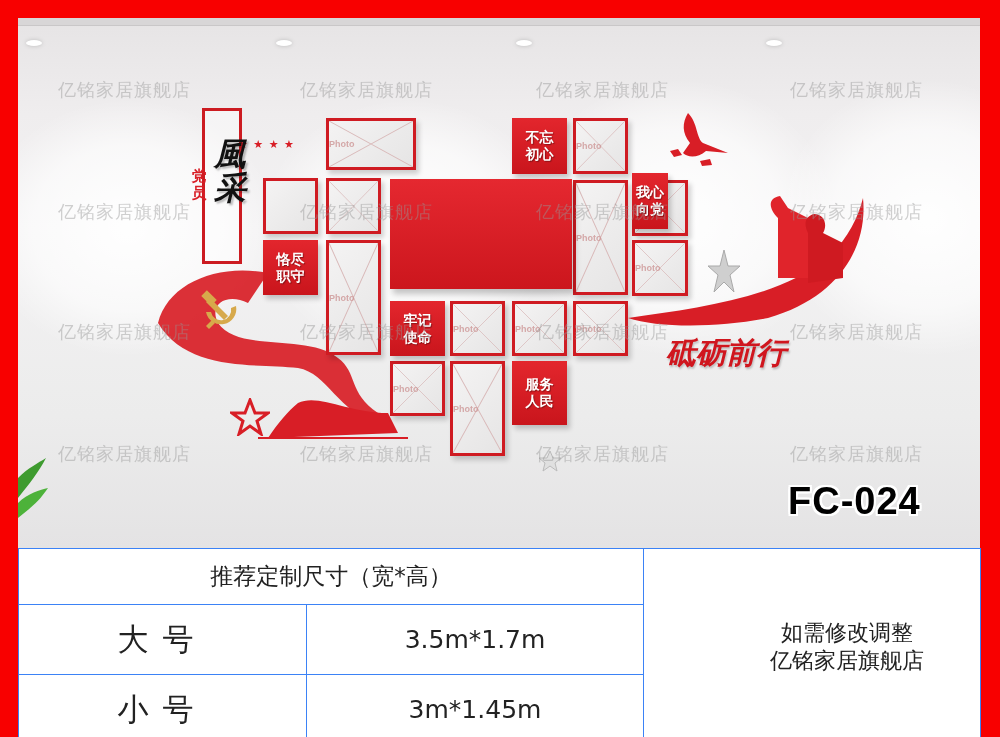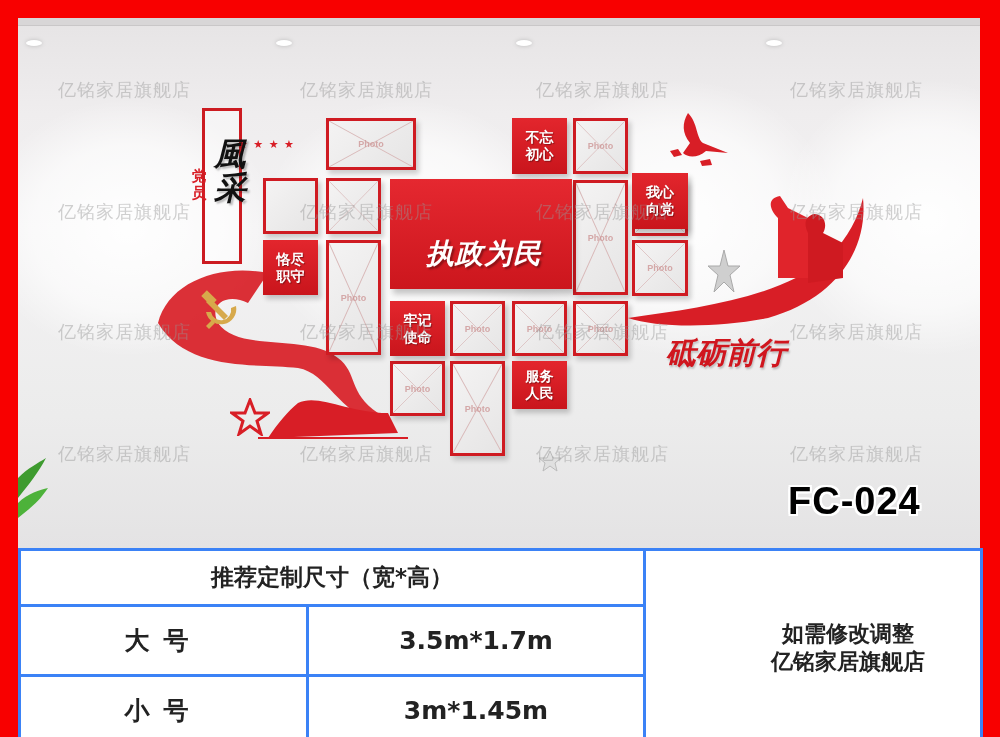--- a/index.html
+++ b/index.html
@@ -6,42 +6,42 @@
   body { width: 1000px; height: 737px; background: #ff0000; font-family: "DejaVu Sans", sans-serif; overflow: hidden; position: relative; }
   .frame { position: absolute; left: 0; top: 0; width: 1000px; height: 737px; background: #f80000; }
   .scene { position: absolute; left: 18px; top: 18px; width: 962px; height: 530px; overflow: hidden;
     background: linear-gradient(180deg, #e6e4e5 0%, #efedee 18%, #f3f2f3 40%, #ececec 75%, #e4e3e4 100%); }
   .ceiling { position: absolute; left: 0; top: 0; width: 100%; height: 8px; background: #d8d6d7; border-bottom: 1px solid #c9c7c8; }
   .light { position: absolute; top: 22px; width: 16px; height: 6px; border-radius: 50%; background: #fff; box-shadow: 0 0 4px #bbb; }
   .glow { position: absolute; border-radius: 50%; background: radial-gradient(ellipse at center, rgba(255,255,255,0.95) 0%, rgba(255,255,255,0.6) 45%, rgba(255,255,255,0) 70%); }
   .wm { position: absolute; color: rgba(150,150,150,0.45); font-size: 18px; white-space: nowrap; letter-spacing: 1px; }
   .photo { position: absolute; background: linear-gradient(135deg,#f4f3f3,#e6e5e5); border: 3px solid #cf1b22; box-shadow: 3px 4px 5px rgba(0,0,0,0.18); overflow: hidden; }
   .photo svg { position: absolute; left: 0; top: 0; width: 100%; height: 100%; }
-  .photo .plabel { position: absolute; left: 0; right: 0; top: 50%; transform: translateY(-50%); text-align: center; font-size: 9px; font-weight: bold; color: rgba(205,150,150,0.8); font-family: "Liberation Sans", sans-serif; }
+  .photo .plabel { position: absolute; left: 0; right: 0; top: 50%; transform: translateY(-50%); text-align: left; font-size: 9px; font-weight: bold; color: rgba(205,150,150,0.8); font-family: "Liberation Sans", sans-serif; }
   .rtile { position: absolute; background: linear-gradient(180deg,#e3262d,#c9151c); color: #fff; font-weight: bold; box-shadow: 3px 4px 5px rgba(0,0,0,0.2); display: flex; align-items: center; justify-content: center; text-align: center; line-height: 1.2; text-shadow: 1px 1px 1px rgba(0,0,0,0.35); }
   .main-banner { position: absolute; left: 372px; top: 161px; width: 182px; height: 110px; background: linear-gradient(180deg,#e52830,#cc161d); box-shadow: 3px 5px 6px rgba(0,0,0,0.22); }
   .main-banner .l1, .main-banner .l2 { position: absolute; color: #fff; font-weight: bold; font-style: italic; font-size: 28px; text-shadow: 2px 2px 2px rgba(0,0,0,0.35); letter-spacing: 1px; }
   .main-banner .l1 { left: 12px; top: 18px; }
   .main-banner .l2 { left: 36px; top: 56px; }
   .vert-frame { position: absolute; left: 184px; top: 90px; width: 40px; height: 156px; border: 3px solid #cc1b21; background: rgba(255,255,255,0.4); }
   .dangyuan { position: absolute; left: 172px; top: 150px; color: #d81e26; font-weight: bold; font-size: 15px; width: 18px; line-height: 1.1; text-align: center; }
   .fengcai { position: absolute; left: 196px; top: 120px; color: #111; font-family: Liberation Sans, sans-serif; font-weight: bold; font-style: italic; font-size: 32px; width: 44px; line-height: 1.05; text-shadow: 2px 2px 2px rgba(0,0,0,0.25); }
   .stars { position: absolute; left: 220px; top: 120px; color: #d81e26; font-size: 11px; letter-spacing: 1px; }
   .ribbon-left { position: absolute; left: 130px; top: 245px; }
   .ribbon-right { position: absolute; left: 600px; top: 160px; }
   .slogan2 { position: absolute; left: 600px; top: 318px; color: #d0161e; font-family: "DejaVu Serif", serif; font-weight: bold; font-style: italic; font-size: 30px; line-height: 1.1; text-shadow: 1px 2px 2px rgba(0,0,0,0.2); }
   .slogan2 .s1 { display: block; margin-left: 14px; }
   .slogan2 .s2 { display: block; margin-left: 48px; }
   .model { position: absolute; left: 770px; top: 462px; font-family: "Liberation Sans", sans-serif; font-weight: bold; font-size: 38px; color: #000; letter-spacing: 1px;
     text-shadow: -2px -2px 0 #fff, 2px -2px 0 #fff, -2px 2px 0 #fff, 2px 2px 0 #fff, 0 2px 0 #fff, 2px 0 0 #fff, 0 -2px 0 #fff, -2px 0 0 #fff; }
   .plant { position: absolute; left: 0; top: 440px; }
   table.spec { position: absolute; left: 18px; top: 548px; width: 962px; height: 162px; border-collapse: collapse; background: #fff; table-layout: fixed; }
-  table.spec td { border: 3px solid #3b82f6; color: #222; font-family: "DejaVu Sans", sans-serif; text-align: center; vertical-align: middle; font-weight: bold; margin-top: 11px; }
+  table.spec td { border: 1px solid #3b82f6; color: #222; font-family: "DejaVu Sans", sans-serif; text-align: center; vertical-align: middle; font-weight: normal; margin-top: 11px; }
   td.hdr { font-size: 23px; height: 56px; }
-  td.lbl { font-size: 25px; height: 70px; letter-spacing: 14px; }
+  td.lbl { font-size: 31px; height: 70px; letter-spacing: 14px; }
   td.val { font-size: 25px; font-family: "Liberation Sans", sans-serif; }
   td.note { font-size: 22px; text-align: left; padding-left: 70px; line-height: 1.25; }
 </style>
 </head>
 <body>
 
 <div class="frame"></div>
 
 <div class="scene">
   <div class="ceiling"></div>
@@ -159,35 +159,34 @@
         <div>牢记</div>
         <div>使命</div>
       </div>
   </div>
   <div class="rtile" style="left:245px;top:222px;width:55px;height:55px;font-size:14px">
     <div>
         <div>恪尽</div>
         <div>职守</div>
       </div>
   </div>
-  <div class="rtile" style="left:494px;top:343px;width:55px;height:48px;font-size:14px">
+  <div class="rtile" style="left:494px;top:343px;width:55px;height:64px;font-size:14px">
     <div>
         <div>服务</div>
         <div>人民</div>
       </div>
   </div>
-  <div class="rtile" style="left:614px;top:155px;width:56px;height:56px;font-size:14px">
+  <div class="rtile" style="left:614px;top:155px;width:36px;height:56px;font-size:14px">
     <div>
         <div>我心</div>
         <div>向党</div>
       </div>
   </div>
 
   <div class="main-banner">
-    <div class="l2">执政为民</div>
   </div>
 
   <svg class="ribbon-right" width="260" height="170" viewBox="0 0 260 170">
     <path d="M10 140 C 80 130, 160 120, 210 80 C 230 60, 240 40, 245 20 C 250 70, 220 120, 150 140 C 100 150, 40 150, 10 140 Z" fill="#d81e26"></path>
     <path d="M160 100 L160 40 C 150 30, 150 20, 162 18 L 170 30 L 190 40 L 200 100 Z" fill="#e0242b"></path>
     <path d="M190 105 L190 55 C 185 45, 188 38, 196 36 C 206 36, 210 46, 205 55 L 225 65 L 225 100 Z" fill="#cf1a21"></path>
   </svg>
   <svg style="position:absolute;left:650px;top:95px" width="70" height="55" viewBox="0 0 70 55">
     <path d="M20 0 C 30 10, 28 25, 35 30 L 60 40 L 38 38 C 30 45, 20 45, 15 40 L 22 30 C 14 20, 14 10, 20 0 Z" fill="#d81e26"></path>
     <path d="M2 38 L 10 36 L 14 42 L 6 44 Z" fill="#d81e26"></path>

